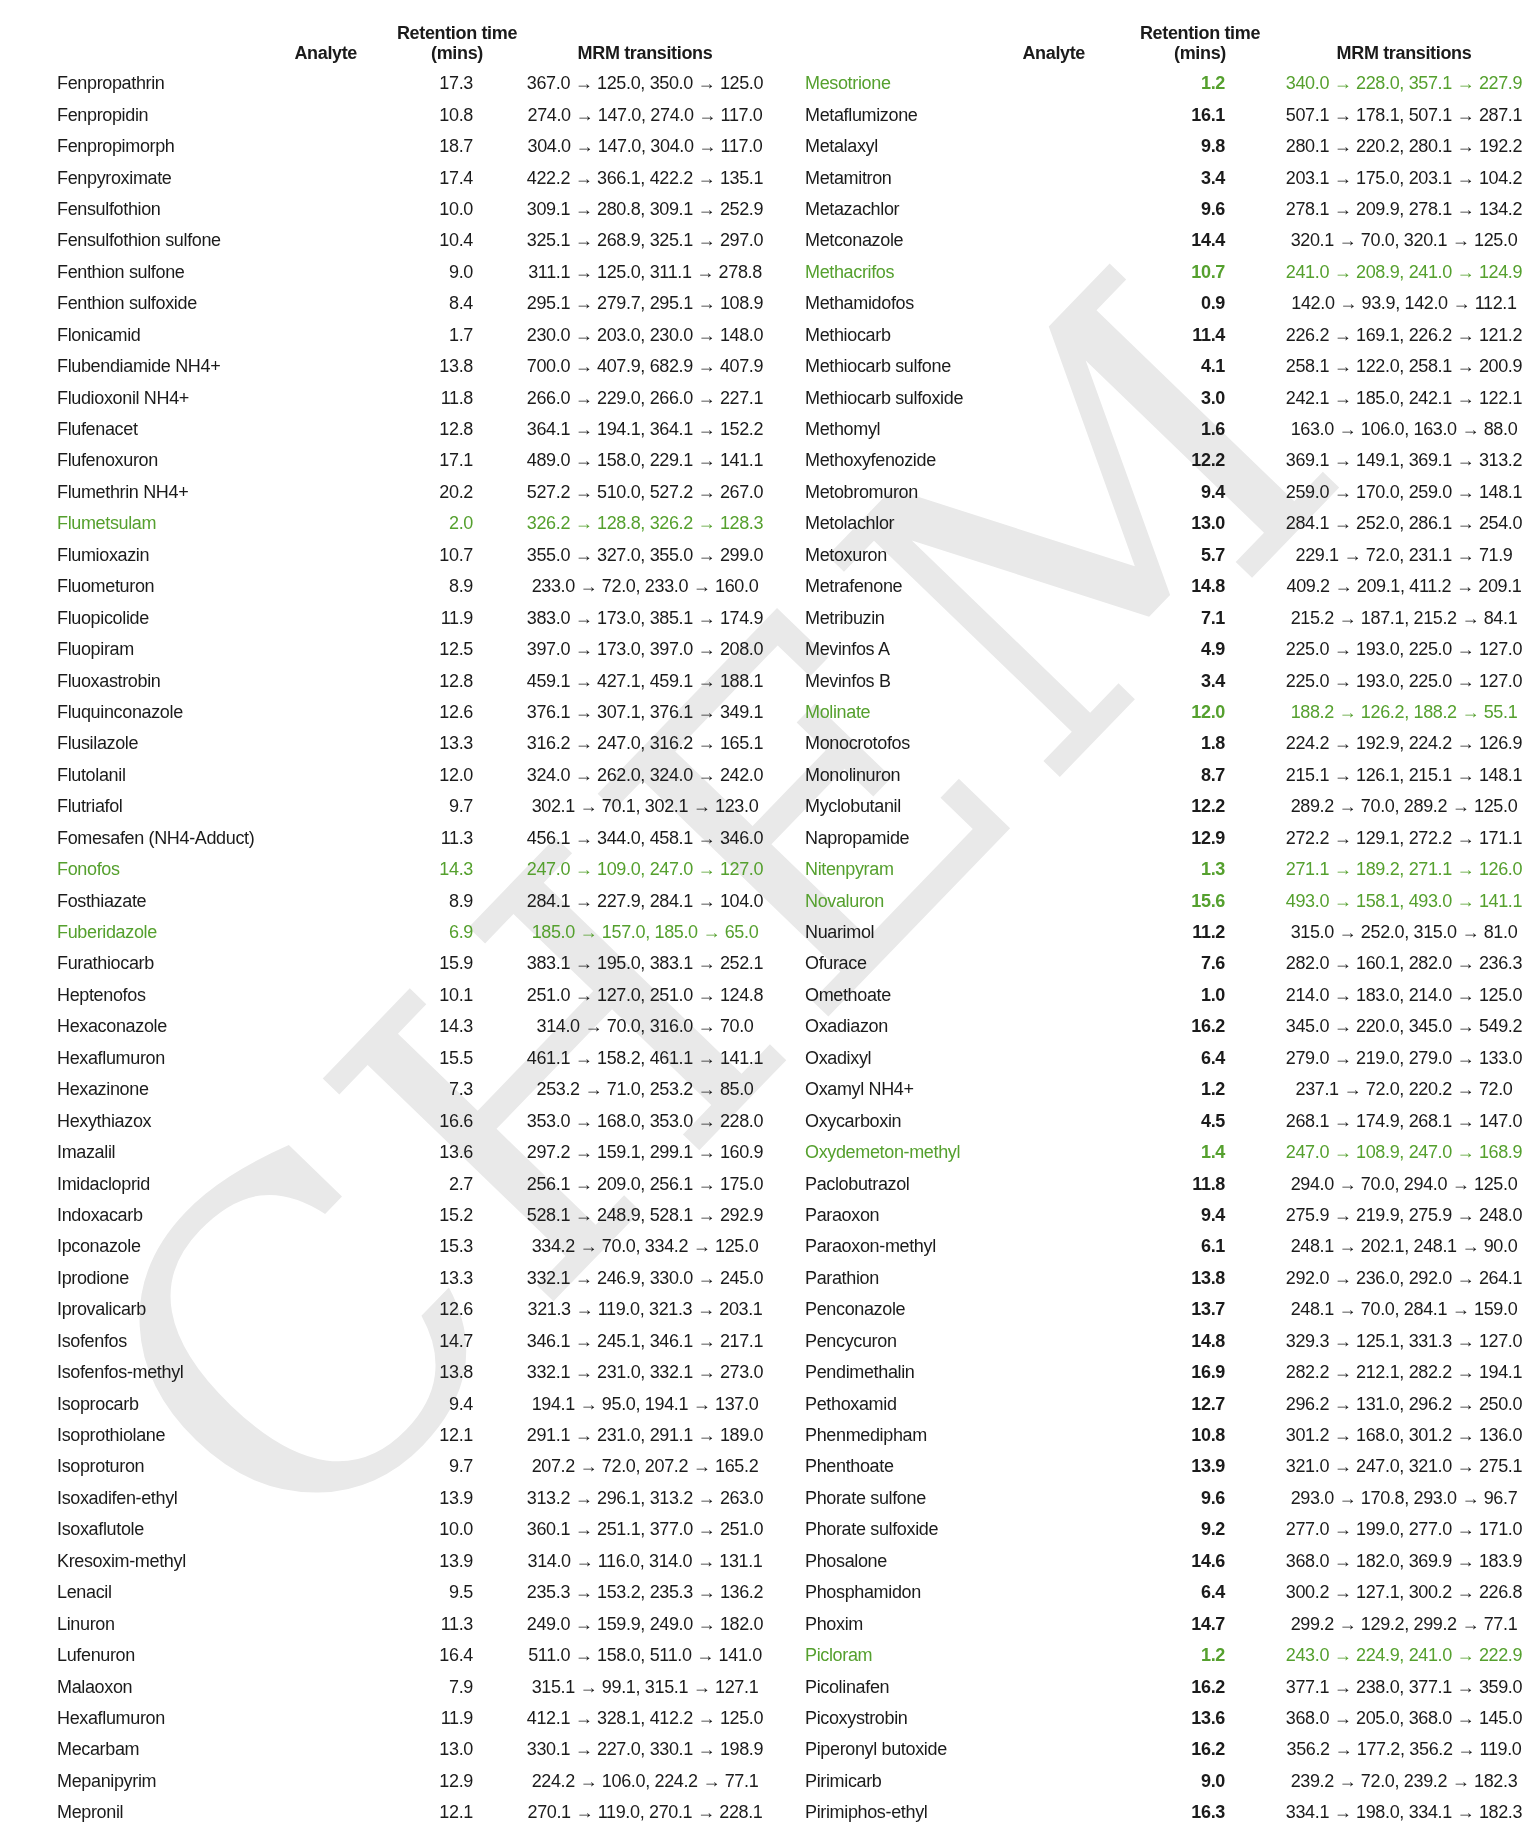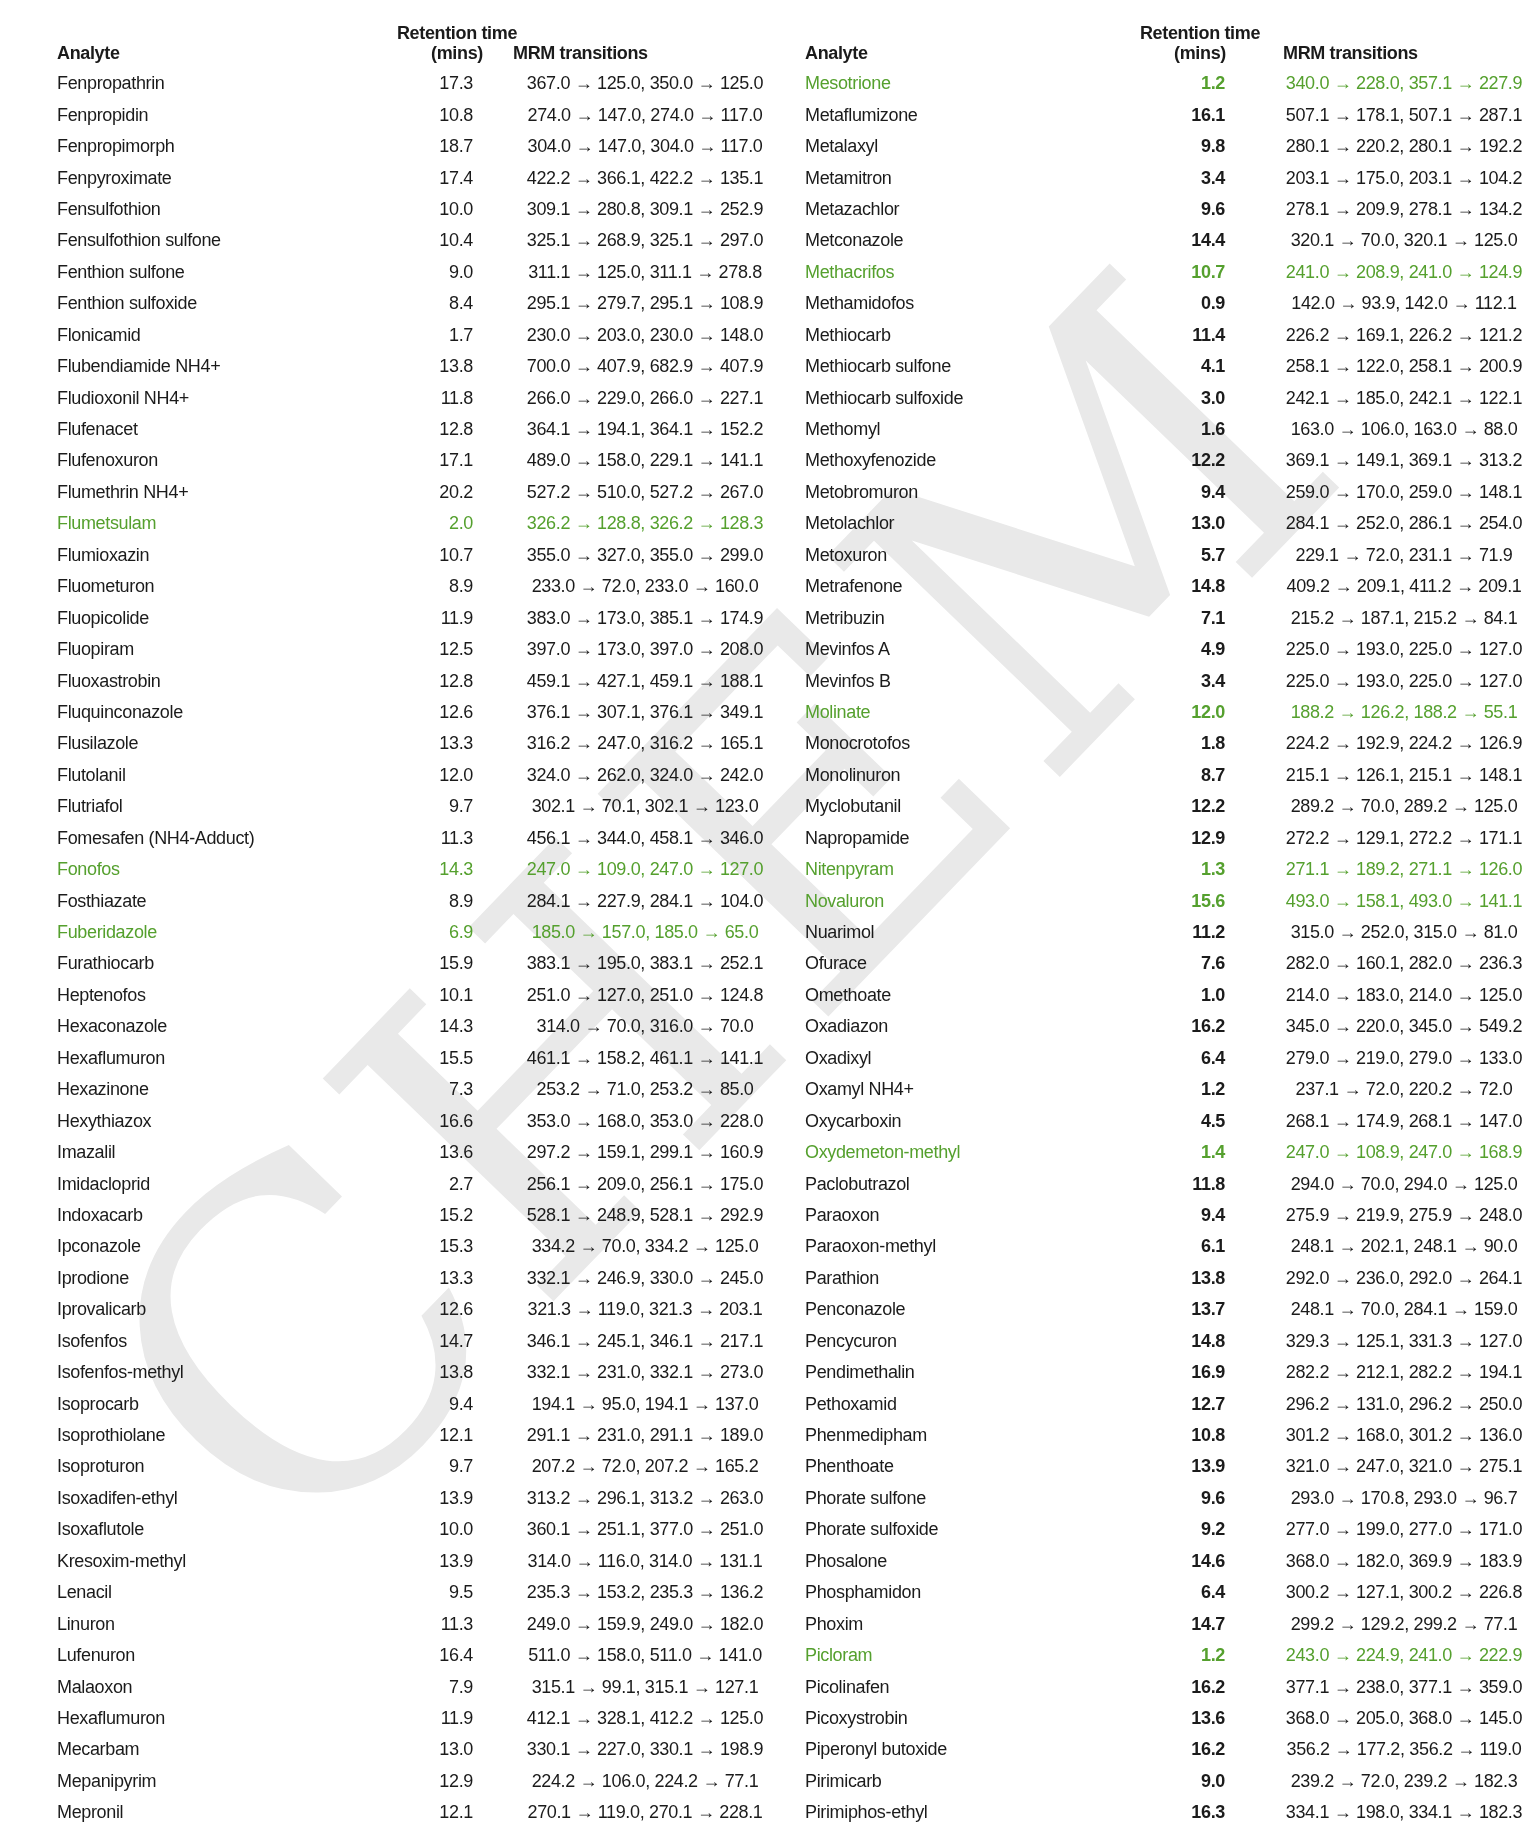--- a/index.html
+++ b/index.html
@@ -30,25 +30,25 @@
     position:absolute;top:8px;
     display:grid;
     grid-template-rows:60px;
     grid-auto-rows:31.45px;
     align-items:center;
     z-index:1;
   }
   .half.left {left:57px;  grid-template-columns:300px 120px 300px;}
   .half.right{left:805px; grid-template-columns:280px 150px 290px;}
   .hcell{font-weight:bold;align-self:end;padding-bottom:5px;line-height:1.12;}
-  .hcell.analyte{text-align:left;}
+  .hcell.analyte{text-align:right;}
   .hcell.rt{text-align:center;margin-top:37px;}
   .half.left  .hcell.rt .rt-head{width:200px;margin-left:auto;margin-right:-78px;}
   .half.right .hcell.rt .rt-head{width:200px;margin-left:auto;margin-right:-65px;}
-  .hcell.mrm{text-align:left;}
+  .hcell.mrm{text-align:center;}
   .half.left  .hcell.mrm{padding-left:36px;}
   .half.right .hcell.mrm{padding-left:48px;}
   .trow{display:contents;}
   .cell{white-space:nowrap;}
   .cell.analyte{text-align:left;}
   .cell.rt{text-align:right;}
   .half.left  .cell.rt{padding-right:4px;}
   .half.right .cell.rt{padding-right:10px;font-weight:bold;}
   .cell.mrm{text-align:center;}
   .half.left  .cell.mrm{padding-left:36px;}

